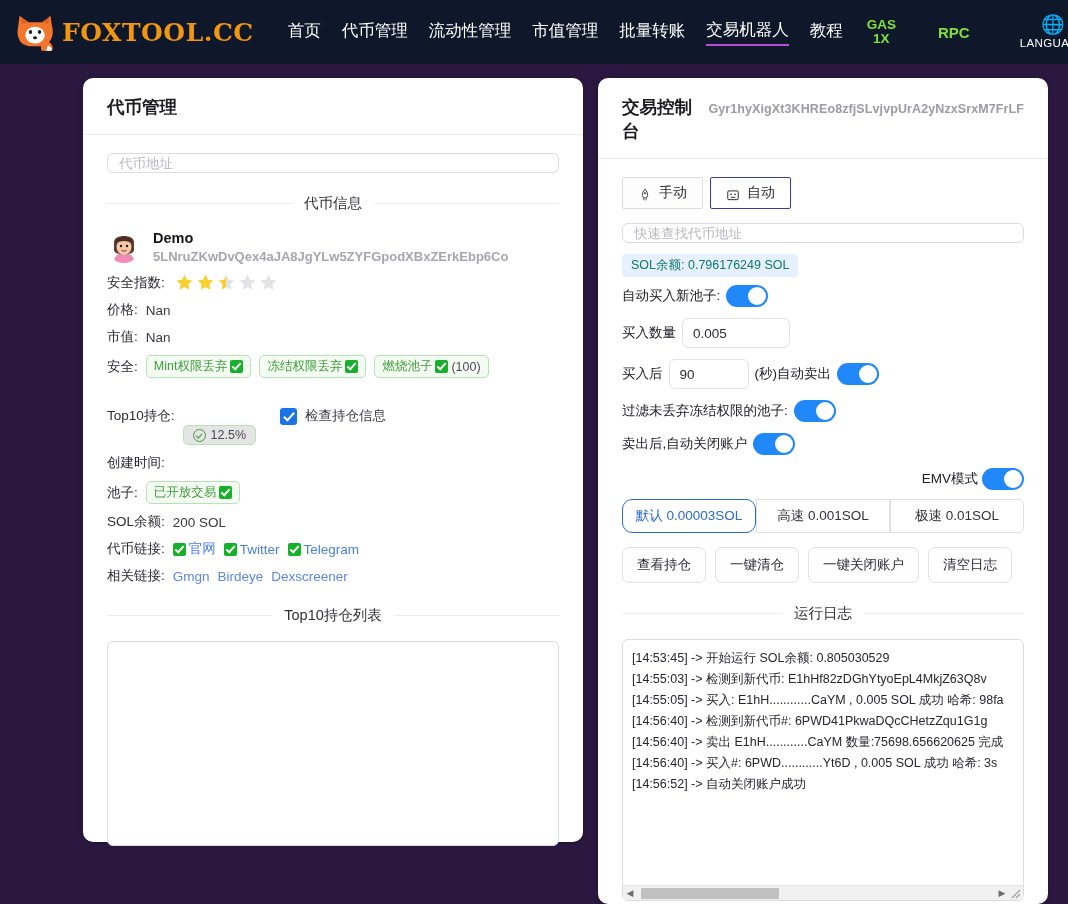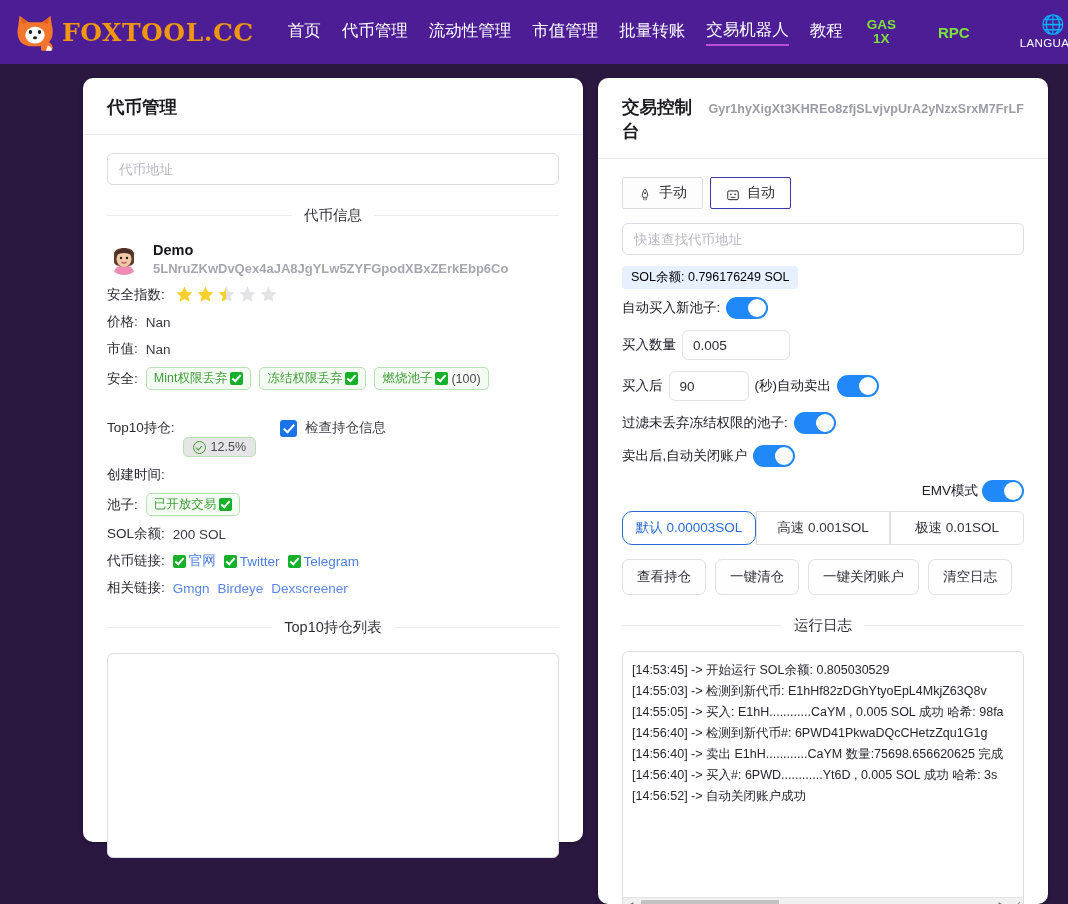--- a/index.html
+++ b/index.html
@@ -7,21 +7,21 @@
     margin: 0; padding: 0;
     width: 1068px; height: 904px;
     overflow: hidden;
     background: #2a1840;
     font-family: "Liberation Sans", "DejaVu Sans", sans-serif;
   }
 
   
   .navbar {
     height: 64px;
-    background: #4c1d95;
+    background: #0f172a;
     display: flex;
     align-items: center;
     padding: 0 0 0 14px;
     position: relative;
     overflow: hidden;
   }
   .logo-wrap { display: flex; align-items: center; gap: 6px; flex: 0 0 auto; }
   .fox-icon { width: 42px; height: 40px; flex: 0 0 auto; }
   .logo-text {
     font-family: "DejaVu Serif", serif;
@@ -96,21 +96,21 @@
     align-items: baseline;
     gap: 10px;
   }
   .card-title { font-size: 17.5px; font-weight: bold; color: #1b1b1f; }
   .card-subtitle { font-size: 12.5px; color: #9b9ba5; font-weight: bold; letter-spacing: .1px; }
 
   .card-body { padding: 18px 24px 0 24px; }
 
   .text-input {
     width: 100%;
-    height: 32px;
+    height: 20px;
     border: 1px solid #dcdce2;
     border-radius: 6px;
     padding: 0 11px;
     font-size: 13.5px;
     color: #32323a;
     font-family: inherit;
     outline: none;
     background: #fff;
   }
   .text-input::placeholder { color: #b9b9c2; }
@@ -209,21 +209,21 @@
     background: #fdfdfd;
     padding: 6px 15px;
     font-size: 14px; color: #2b2b33;
     cursor: pointer;
   }
   .mode-tab.active { border: 1.6px solid #3a3ab0; background: #fff; }
 
   .balance-pill {
     display: inline-block;
     background: #e6f0fe;
-    color: #000000;
+    color: #0f766e;
     font-size: 12.5px;
     padding: 3px 9px;
     border-radius: 4px;
     margin: 11px 0 8px 0;
   }
 
   .opt-row { display: flex; align-items: center; gap: 6px; margin-bottom: 11px; font-size: 13.5px; color: #20202a; }
 
   .switch {
     width: 42px; height: 22px; border-radius: 11px; background: #2188fa;

